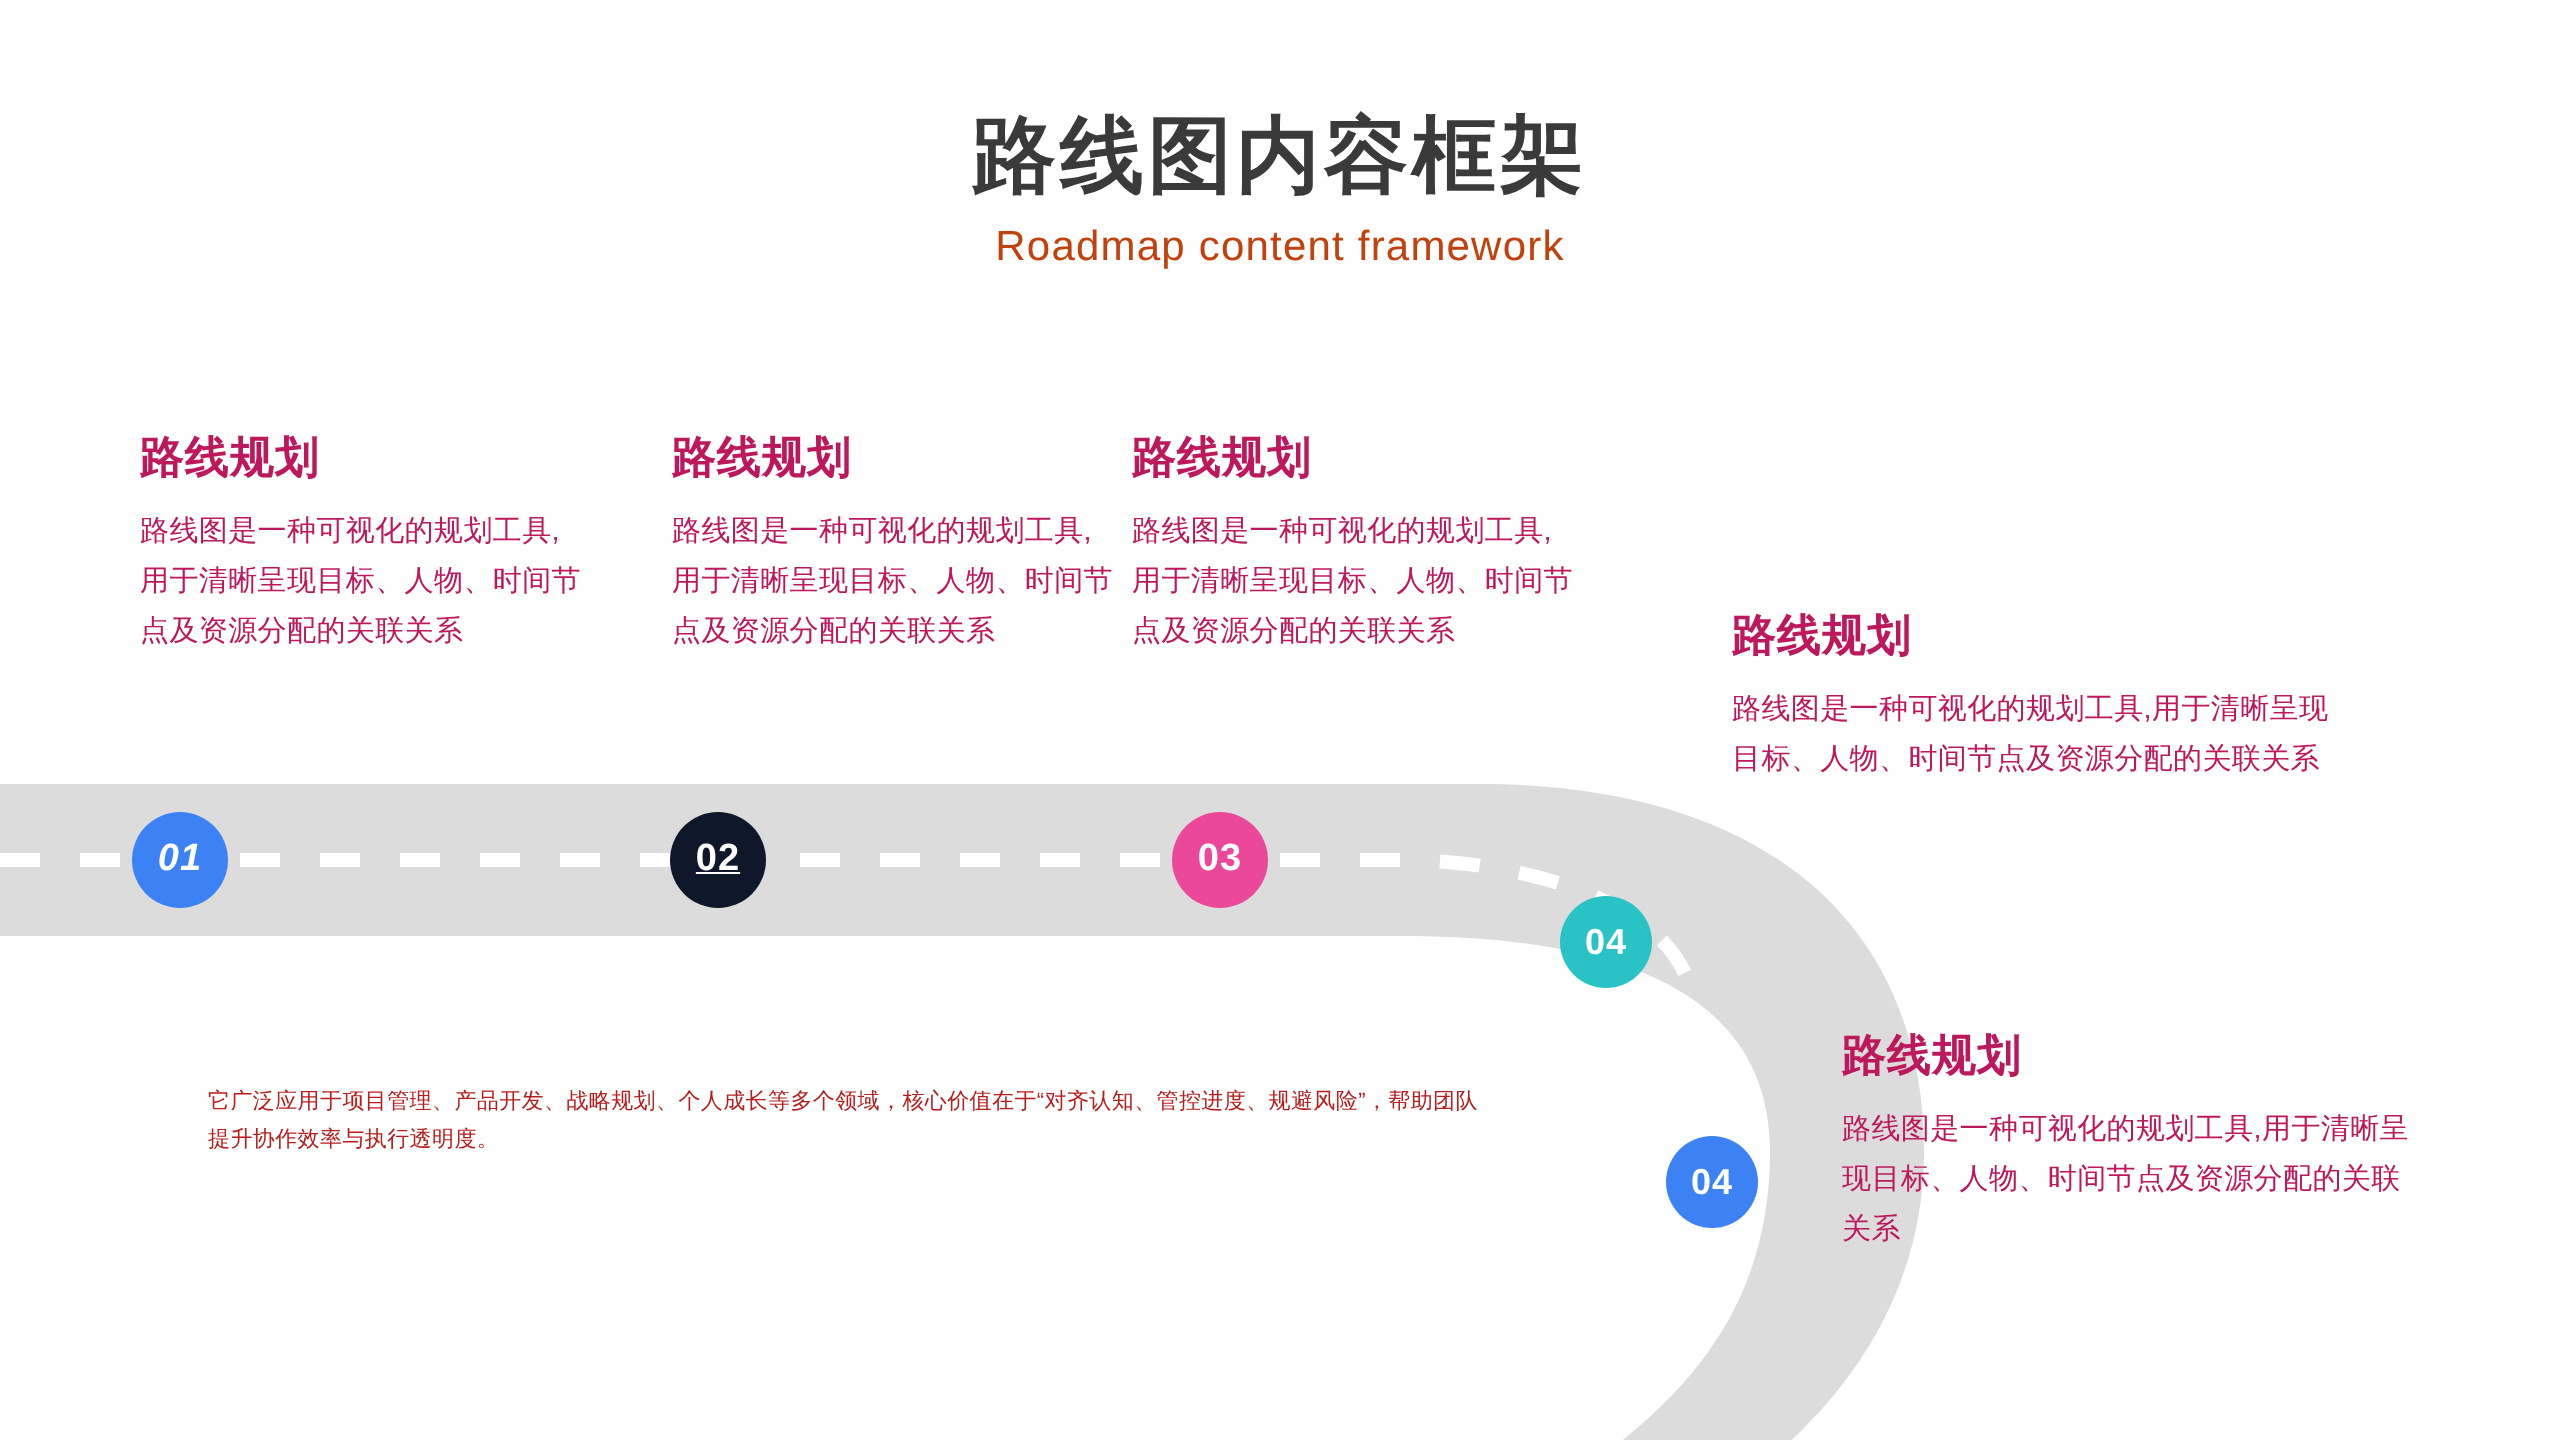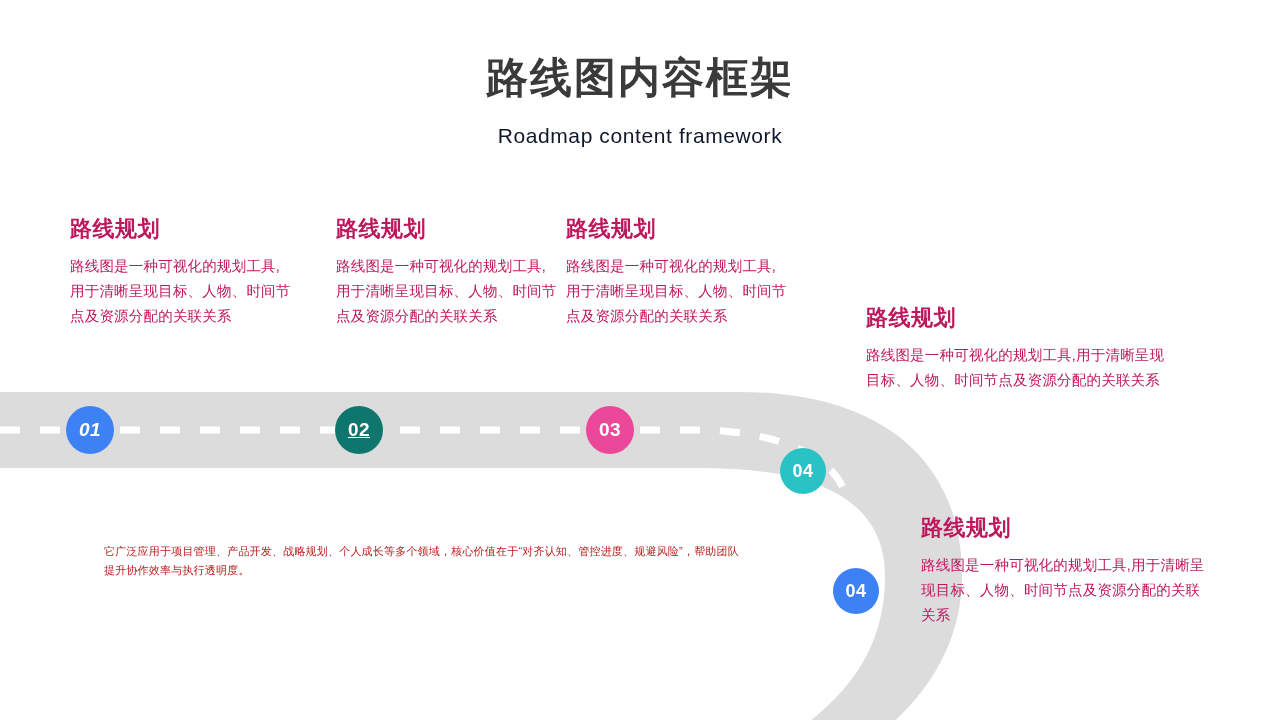--- a/index.html
+++ b/index.html
@@ -28,26 +28,26 @@
     text-align: center;
     font-size: 42px;
     font-weight: bold;
     color: #3a3a3a;
     letter-spacing: 2px;
     line-height: 1.15;
   }
   .subtitle {
     position: absolute;
     left: 0;
-    top: 124px;
+    top: 112px;
     width: 1280px;
     text-align: center;
     font-size: 21px;
     font-weight: normal;
-    color: #0f172a;
+    color: #c2410c;
     letter-spacing: 0.6px;
   }
 
   
   #road {
     position: absolute;
     left: 0;
     top: 0;
     width: 1280px;
     height: 720px;
@@ -125,21 +125,21 @@
              Z" fill="#dcdcdc" transform="translate(0,76)"></path>
 
     <path d="M 0 430
              L 700 430
              C 762 430 847 452 847 508
              C 847 565 805 608 760 640
              C 730 662 708 692 700 720" fill="none" stroke="#ffffff" stroke-width="7" stroke-linecap="butt" stroke-dasharray="20 20"></path>
   </svg>
 
   <div class="marker" style="width: 48px; height: 48px; left: 66px; top: 406px; background: rgb(61, 130, 245); font-size: 19px; font-style: italic;">01</div>
-  <div class="marker" style="width: 48px; height: 48px; left: 335px; top: 406px; background: #0f766e; font-size: 19px; text-decoration: underline;">02</div>
+  <div class="marker" style="width: 48px; height: 48px; left: 335px; top: 406px; background: #0f172a; font-size: 19px; text-decoration: underline;">02</div>
   <div class="marker" style="width: 48px; height: 48px; left: 586px; top: 406px; background: #ec4899; font-size: 19px;">03</div>
   <div class="marker" style="width: 46px; height: 46px; left: 780px; top: 448px; background: rgb(41, 195, 198); font-size: 18px;">04</div>
   <div class="marker" style="width: 46px; height: 46px; left: 833px; top: 568px; background: rgb(61, 130, 245); font-size: 18px;">04</div>
 
   <div class="block block-1">
     <h3>路线规划</h3>
     <p>路线图是一种可视化的规划工具,用于清晰呈现目标、人物、时间节点及资源分配的关联关系</p>
   </div>
 
   <div class="block block-2">

